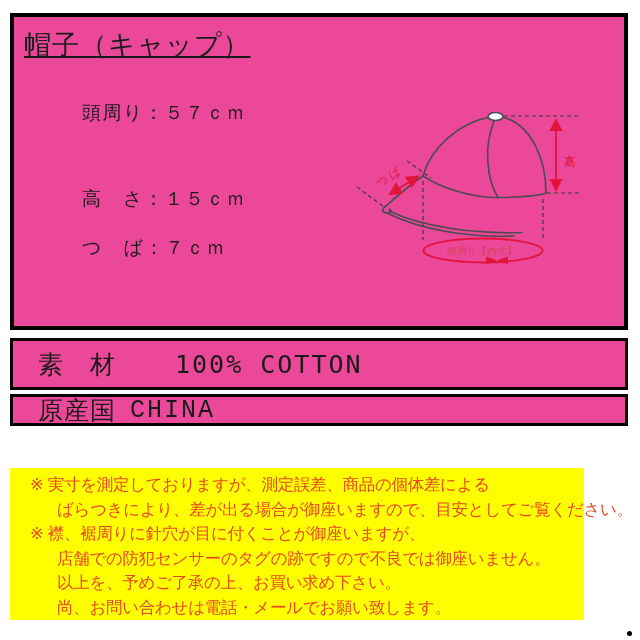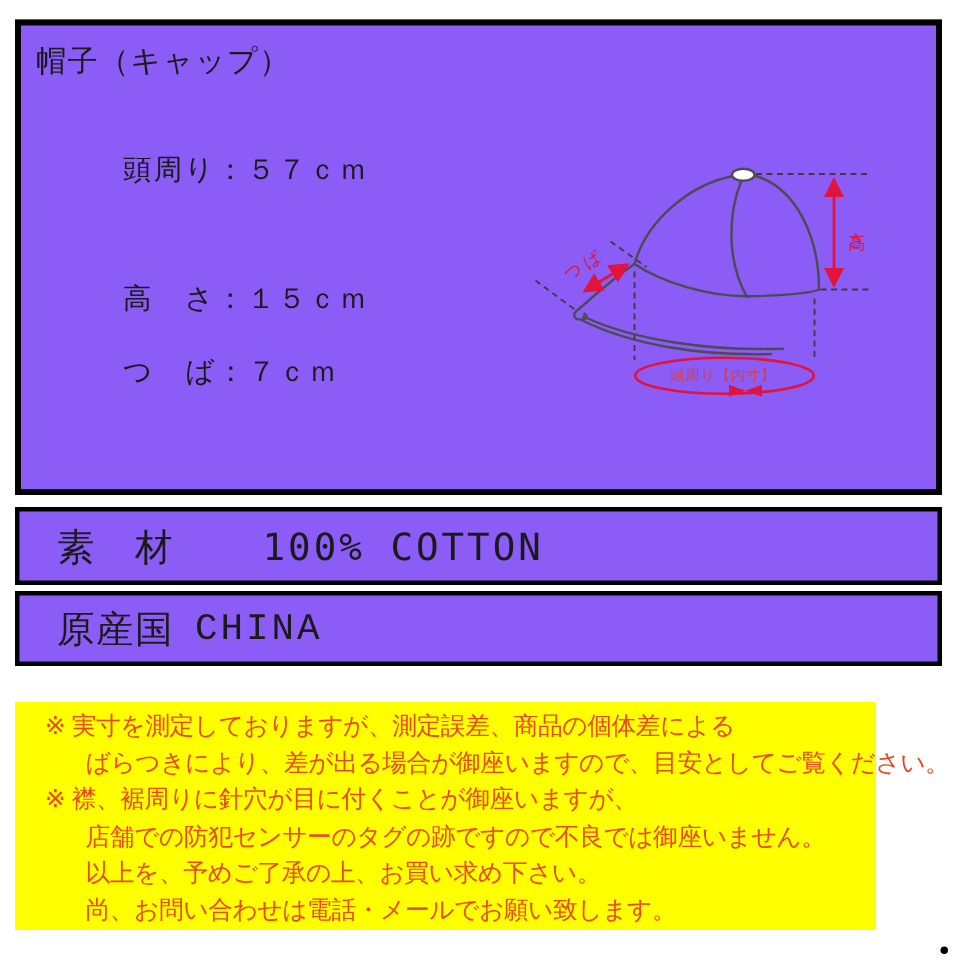--- a/index.html
+++ b/index.html
@@ -4,40 +4,40 @@
 <style>
   html,body{margin:0;padding:0;background:#ffffff;}
   .page{
     position:relative;
     width:640px;height:640px;
     background:#ffffff;
     font-family:"Liberation Sans","DejaVu Sans",sans-serif;
     color:#1a1a1a;
     overflow:hidden;
   }
-  .box{position:absolute;background:#8b5cf6;box-sizing:border-box;}
+  .box{position:absolute;background:#ec4899;box-sizing:border-box;}
   .box-main{left:10px;top:13px;width:618px;height:317px;border:4px solid #000;}
   .title{
     position:absolute;left:24px;top:27px;
-    font-size:20px;letter-spacing:1px;white-space:pre;
+    font-size:27px;letter-spacing:1px;white-space:pre;text-decoration:underline;
   }
   .meas{
     position:absolute;left:82px;
     font-size:19px;letter-spacing:1.5px;white-space:pre;
   }
   .meas.m1{top:100px;}
   .meas.m2{top:166px;margin-top:20px;}
   .meas.m3{top:235px;}
   .diagram{position:absolute;left:355px;top:105px;}
   .row{
     display:flex;align-items:center;
     padding-left:25px;font-size:25px;letter-spacing:1px;
   }
   .row-material{left:10px;top:338px;width:618px;height:52px;border:3px solid #000;}
-  .row-origin{left:10px;top:394px;width:618px;height:50px;border:3px solid #000;}
+  .row-origin{left:10px;top:394px;width:618px;height:32px;border:3px solid #000;}
   .rvalue{font-family:"DejaVu Sans Mono","Liberation Mono",monospace;letter-spacing:2px;}
   .row-material .rvalue{margin-left:59px;}
   .row-origin .rvalue{margin-left:14px;font-family:Liberation Mono, monospace;}
   .notice{
     position:absolute;left:10px;top:468px;width:574px;height:152px;
     background:#ffff00;
     padding-top:4px;box-sizing:border-box;
   }
   .note{
     color:#e8481f;

